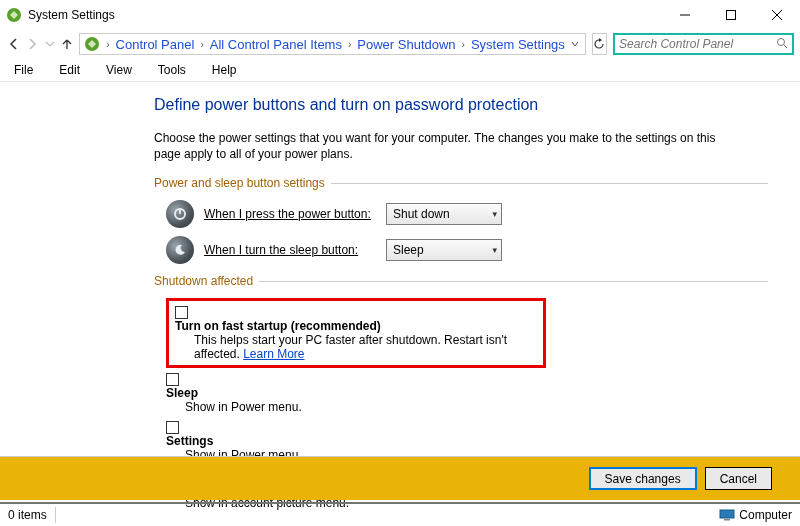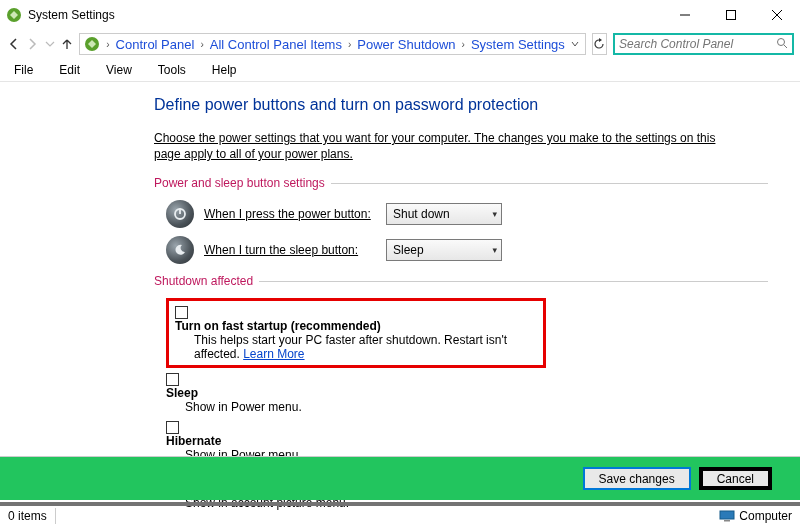--- a/index.html
+++ b/index.html
@@ -27,49 +27,49 @@
 .searchbox input { border: none; outline: none; flex: 1; font-size: 12px; color: #666; font-style: italic; background: transparent; }
 .search-icon { color: #777; }
 
 
 .menubar { height: 24px; display: flex; align-items: center; padding: 0 6px; gap: 10px; border-bottom: 1px solid #e5e5e5; }
 .menu-item { padding: 2px 8px; font-size: 12px; }
 
 
 .content { padding: 14px 0 0 154px; height: 392px; }
 .page-title { color: #003399; font-size: 16px; font-weight: 400; margin-bottom: 16px; }
-.page-desc { font-size: 12px; width: 590px; margin-bottom: 14px; line-height: 1.35; text-decoration: underline; }
+.page-desc { font-size: 12px; width: 590px; margin-bottom: 14px; line-height: 1.35; }
 
 .section-head { display: flex; align-items: center; margin-bottom: 10px; width: 614px; }
-.section-head span { font-size: 12px; color: #be185d; }
+.section-head span { font-size: 12px; color: #a16207; }
 .section-line { flex: 1; height: 1px; background: #ccc; margin-left: 6px; }
 
 .btn-row { display: flex; align-items: center; margin-bottom: 8px; padding-left: 12px; }
 .pb-icon { width: 28px; height: 28px; border-radius: 50%; background: radial-gradient(circle at 35% 35%, #9aa5ad, #4a5258 60%, #2b3034); margin-right: 10px; display:flex;align-items:center;justify-content:center;}
 .pb-label { width: 182px; font-size: 12px; text-decoration: underline; }
 .combo { width: 116px; height: 22px; border: 1px solid #7a7a7a; background: linear-gradient(#fafafa,#e7e7e7); display: flex; align-items: center; padding: 0 6px; font-size: 12px; position: relative; text-align: right; }
 .combo .chev { position: absolute; right: 4px; color: #333; font-size: 9px; }
 
 .shutdown-list { padding-left: 12px; }
 .highlight-box { border: 3px solid #e60000; padding: 4px 6px 4px 6px; width: 380px; margin-bottom: 4px; }
 .chk-row { display: flex; align-items: flex-start; margin-bottom: 0; flex-direction: column; }
 .chk { width: 13px; height: 13px; border: 1px solid #333; margin-right: 6px; margin-top: 1px; display:flex;align-items:center;justify-content:center; font-size:10px; }
 .chk.checked::after { content: "✓"; font-size: 11px; line-height: 1; }
 .chk-text { font-size: 12px; }
 .chk-text b { font-weight: 600; }
 .chk-sub { font-size: 12px; margin-left: 19px; margin-bottom: 6px; }
 .learn-link { color: #0645cc; text-decoration: underline; }
 
 
-.footer-btns { position: absolute; left: 0; right: 0; bottom: 26px; height: 44px; border-top: 1px solid #ccc; display: flex; justify-content: flex-end; align-items: center; padding-right: 28px; gap: 8px; background:#22c55e;}
-.btn { height: 23px; padding: 0 14px; border: 4px solid #000000; background: #e9e9e9; font-size: 12px; display:flex;align-items:center;}
+.footer-btns { position: absolute; left: 0; right: 0; bottom: 26px; height: 44px; border-top: 1px solid #ccc; display: flex; justify-content: flex-end; align-items: center; padding-right: 28px; gap: 8px; background:#eab308;}
+.btn { height: 23px; padding: 0 14px; border: 1px solid #000000; background: #e9e9e9; font-size: 12px; display:flex;align-items:center;}
 .btn.primary { border: 2px solid #0078d7; background: #e9e9e9; }
 
 
-.statusbar { position: absolute; left: 0; right: 0; bottom: 0; height: 24px; border-top: 4px solid #737373; display: flex; align-items: center; padding: 0 8px; font-size: 12px; }
+.statusbar { position: absolute; left: 0; right: 0; bottom: 0; height: 24px; border-top: 2px solid #737373; display: flex; align-items: center; padding: 0 8px; font-size: 12px; }
 .statusbar .sep { width: 1px; height: 16px; background: #ccc; margin: 0 8px; }
 .statusbar .spacer { flex: 1; }
 .comp-icon { width: 16px; height: 12px; margin-right: 4px; }
 </style>
 </head>
 <body>
 
 <div class="titlebar">
   <svg class="app-icon" viewBox="0 0 16 16">
       <circle cx="8" cy="8" r="7" fill="#5aa02c"></circle>
@@ -213,21 +213,21 @@
     </div>
 
     <div class="chk-row">
       <div class="chk"></div>
       <div class="chk-text"><b>Sleep</b></div>
     </div>
     <div class="chk-sub">Show in Power menu.</div>
 
     <div class="chk-row">
       <div class="chk"></div>
-      <div class="chk-text"><b>Hibernate</b></div>
+      <div class="chk-text"><b>Settings</b></div>
     </div>
     <div class="chk-sub">Show in Power menu.</div>
 
     <div class="chk-row">
       <div class="chk checked"></div>
       <div class="chk-text"><b>Lock</b></div>
     </div>
     <div class="chk-sub">Show in account picture menu.</div>
   </div>
 </div>

